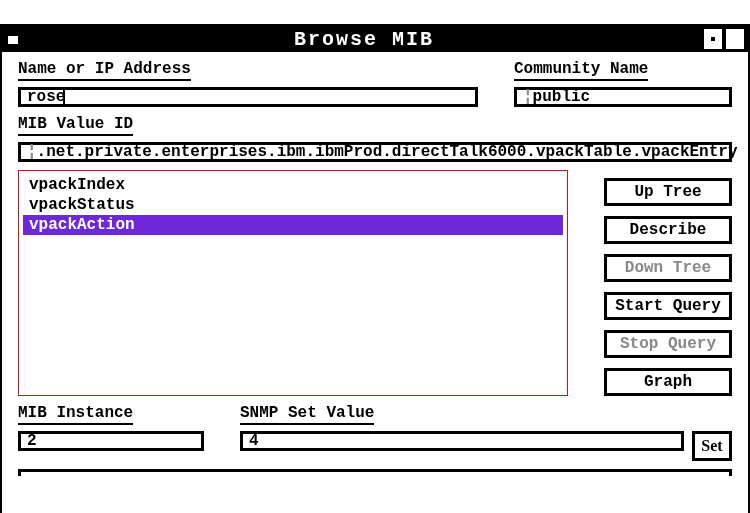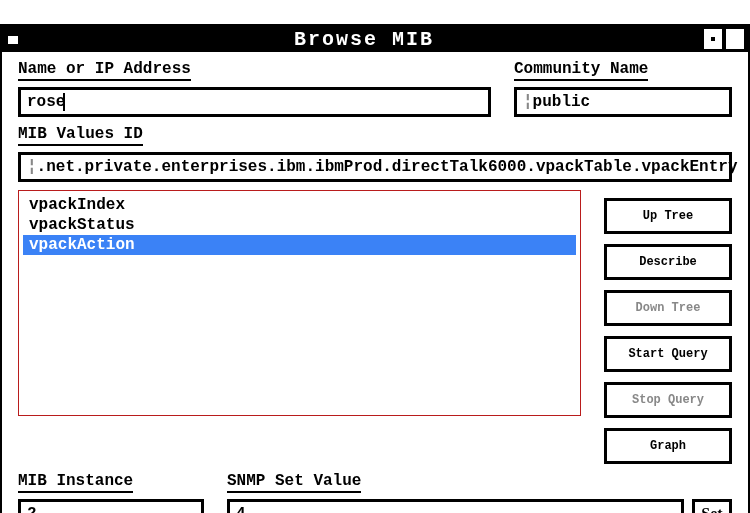--- a/index.html
+++ b/index.html
@@ -69,33 +69,33 @@
   justify-content: center;
 }
 .wbtn .dot {
   width: 4px;
   height: 4px;
   background: #000;
 }
 .content {
   padding: 8px 16px 0 16px;
 }
-.row { display: flex; gap: 23px; }
+.row { display: flex; gap: 36px; }
 .field-group { display: flex; flex-direction: column; }
 .label {
   font-size: 16px;
   border-bottom: 2px solid #000;
   display: inline-block;
   margin-bottom: 2px;
   padding-bottom: 1px;
   width: fit-content;
 }
 .input {
   border: 3px solid #000;
-  height: 30px;
+  height: 20px;
   padding: 2px 6px;
   font-family: "Courier New", monospace;
   font-size: 16px;
   font-weight: bold;
   display: flex;
   align-items: center;
 }
 .input-text { white-space: pre; }
 .cursor {
   display: inline-block;
@@ -109,36 +109,36 @@
   border: 1px solid #b91c1c;
   height: 226px;
   overflow: hidden;
   padding: 4px 4px;
 }
 .list-item {
   padding: 1px 6px;
   font-size: 16px;
 }
 .list-item.selected {
-  background: #3b82f6;
+  background: #6d28d9;
   color: #fff;
 }
 .btn-stack {
   display: flex;
   flex-direction: column;
   gap: 10px;
   padding-top: 8px;
 }
 .btn {
   border: 3px solid #000;
-  height: 36px;
-  display: flex;
-  align-items: center;
-  justify-content: center;
-  font-size: 12px;
+  height: 28px;
+  display: flex;
+  align-items: center;
+  justify-content: center;
+  font-size: 16px;
   background: #fff;
   min-width: 115px;
 }
 .btn.disabled {
   color: #888;
 }
 .set-btn {
   border: 3px solid #000;
   width: 40px;
   height: 30px;
@@ -183,21 +183,21 @@
       <div class="field-group" style="width:218px;">
         <span class="label">Community Name</span>
         <div class="input" style="margin-top:4px;">
           <span style="color:#888;">¦</span>
             <span class="input-text">public</span>
         </div>
       </div>
     </div>
 
     <div class="sect">
-      <span class="label">MIB Values ID</span>
+      <span class="label">MIB Value ID</span>
       <div class="input" style="margin-top:4px;width:100%;">
         <span style="color:#888;">¦</span>
           <span class="input-text">.net.private.enterprises.ibm.ibmProd.directTalk6000.vpackTable.vpackEntry</span>
       </div>
     </div>
 
     <div class="row sect">
       <div style="flex:1;">
         <div class="listview">
           <div class="list-item">vpackIndex</div>

